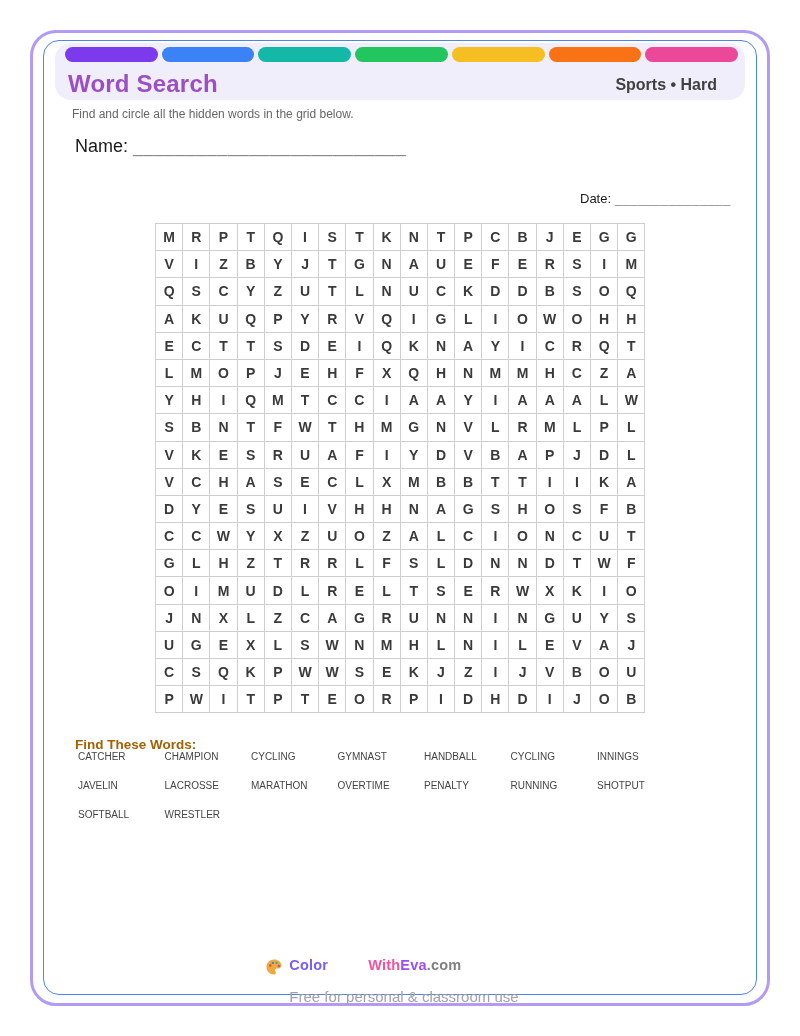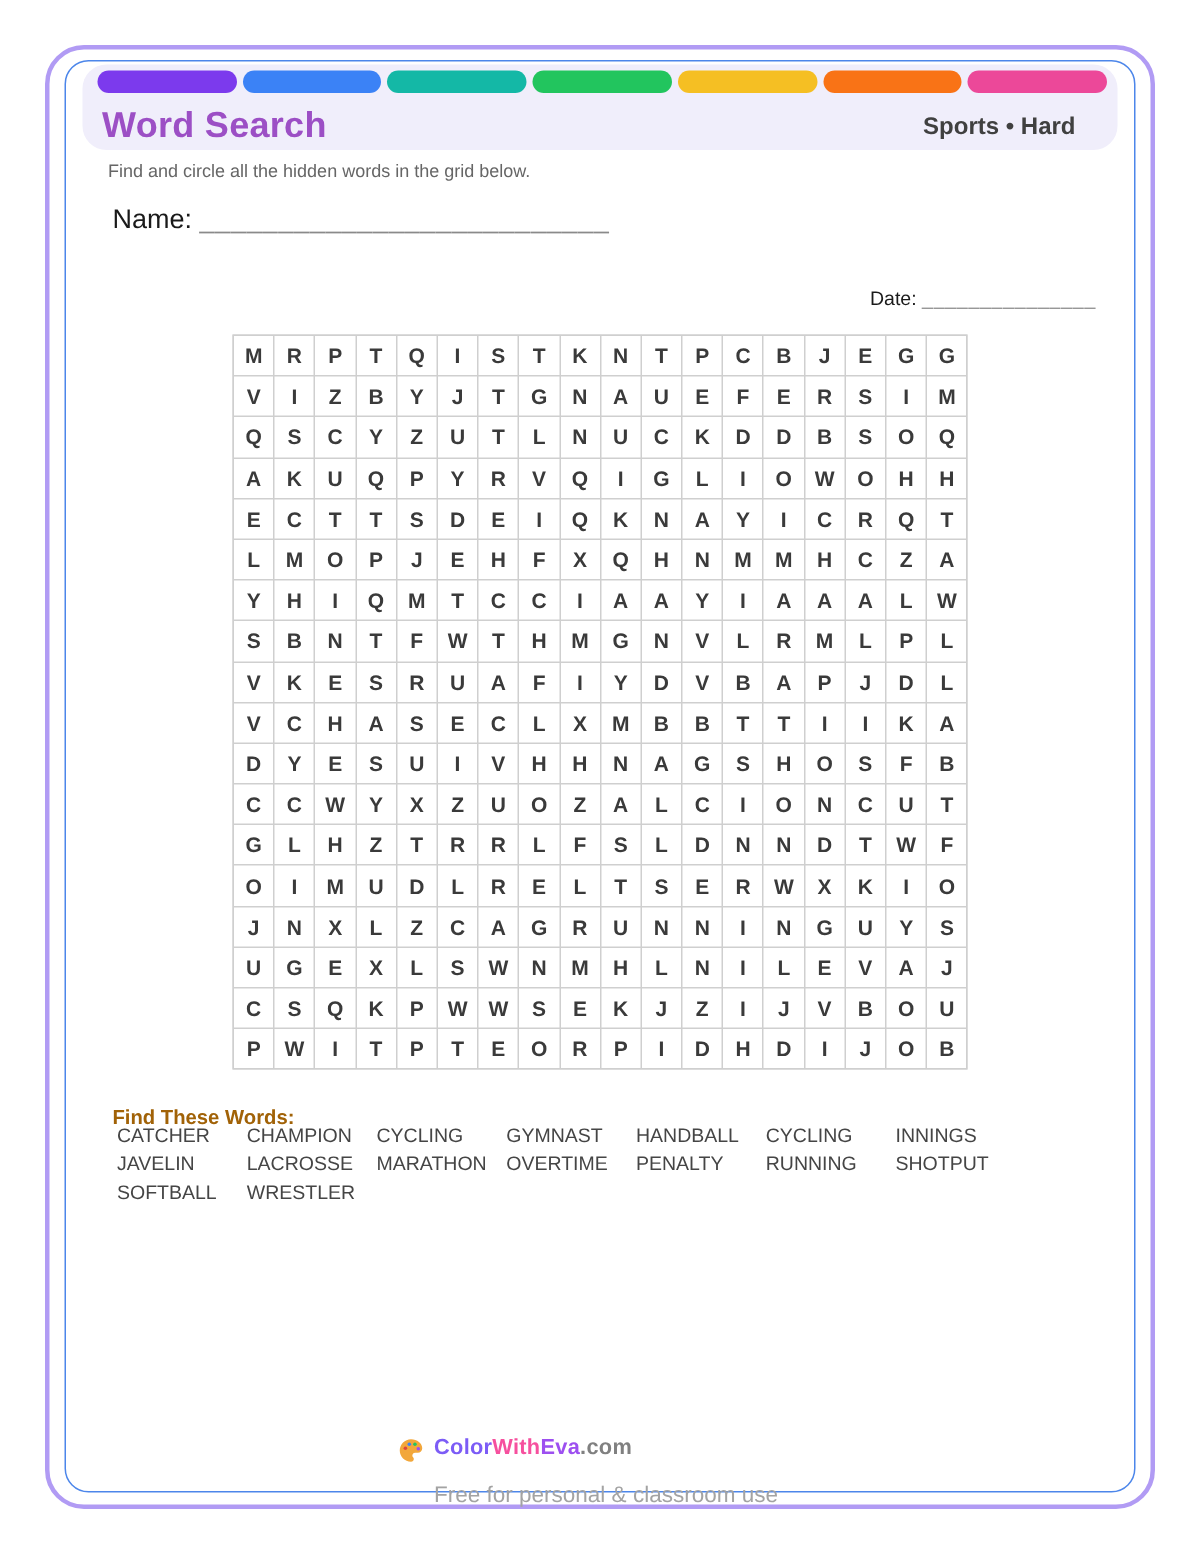--- a/index.html
+++ b/index.html
@@ -47,22 +47,22 @@
   .cell {
     background:#ffffff; display:flex; align-items:center; justify-content:center;
     font-size:14px; font-weight:bold; color:#3a3a3a;
   }
   .words-heading {
     position:absolute; left:75px; top:713px;
     font-size:13.5px; font-weight:bold; color:#a16207;margin-top:24px;
   }
   .word-list {
     position:absolute; left:78px; top:750px;
-    display:grid; grid-template-columns:repeat(7, 86.5px); row-gap:6px;
-    font-size:13px; line-height:13px; color:#454545;
+    display:grid; grid-template-columns:repeat(7, 86.5px); row-gap:16px;
+    font-size:10px; line-height:13px; color:#454545;
   }
   .footer {
     position:absolute; left:0; top:957px; width:100%;
     display:flex; justify-content:center; align-items:flex-start; gap:6px;
   }
   .palette-wrap { margin-top:1px; }
   .brand { font-size:14.5px; font-weight:bold; letter-spacing:0.2px; }
   .tagline { font-size:15px; color:#a3a3a3; margin-top:15px; }
 </style>
 </head>
@@ -447,17 +447,17 @@
     <span class="palette-wrap">
       <svg width="18" height="18" viewBox="0 0 24 24" aria-hidden="true">
         <path d="M12 2C6.5 2 2 6.5 2 12s4.5 10 10 10c1.4 0 2.5-1.1 2.5-2.5 0-.6-.3-1.2-.7-1.6-.4-.4-.6-.9-.6-1.5 0-1.3 1.1-2.4 2.4-2.4H18c2.2 0 4-1.8 4-4C22 5.6 17.5 2 12 2z" fill="#f2a73b"></path>
         <circle cx="7" cy="10" r="1.6" fill="#e0453a"></circle>
         <circle cx="10.5" cy="6.5" r="1.6" fill="#3b82f6"></circle>
         <circle cx="15.5" cy="6.5" r="1.6" fill="#22c55e"></circle>
         <circle cx="18.5" cy="10.5" r="1.6" fill="#9d4ff0"></circle>
       </svg>
     </span>
     <span>
-      <div class="brand"><span style="color: rgb(124, 92, 246);">Color</span><span style="color: rgb(246, 80, 158);">With</span><span style="color: rgb(157, 79, 240);">Eva</span><span style="color: rgb(128, 128, 128); margin-top: 37px;">.com</span></div>
+      <div class="brand"><span style="color: rgb(124, 92, 246);">Color</span><span style="color: rgb(246, 80, 158); margin-left: 40px;">With</span><span style="color: rgb(157, 79, 240);">Eva</span><span style="color: rgb(128, 128, 128); margin-top: 37px;">.com</span></div>
       <div class="tagline">Free for personal &amp; classroom use</div>
     </span>
   </div>
 </div>
 
 </body></html>

